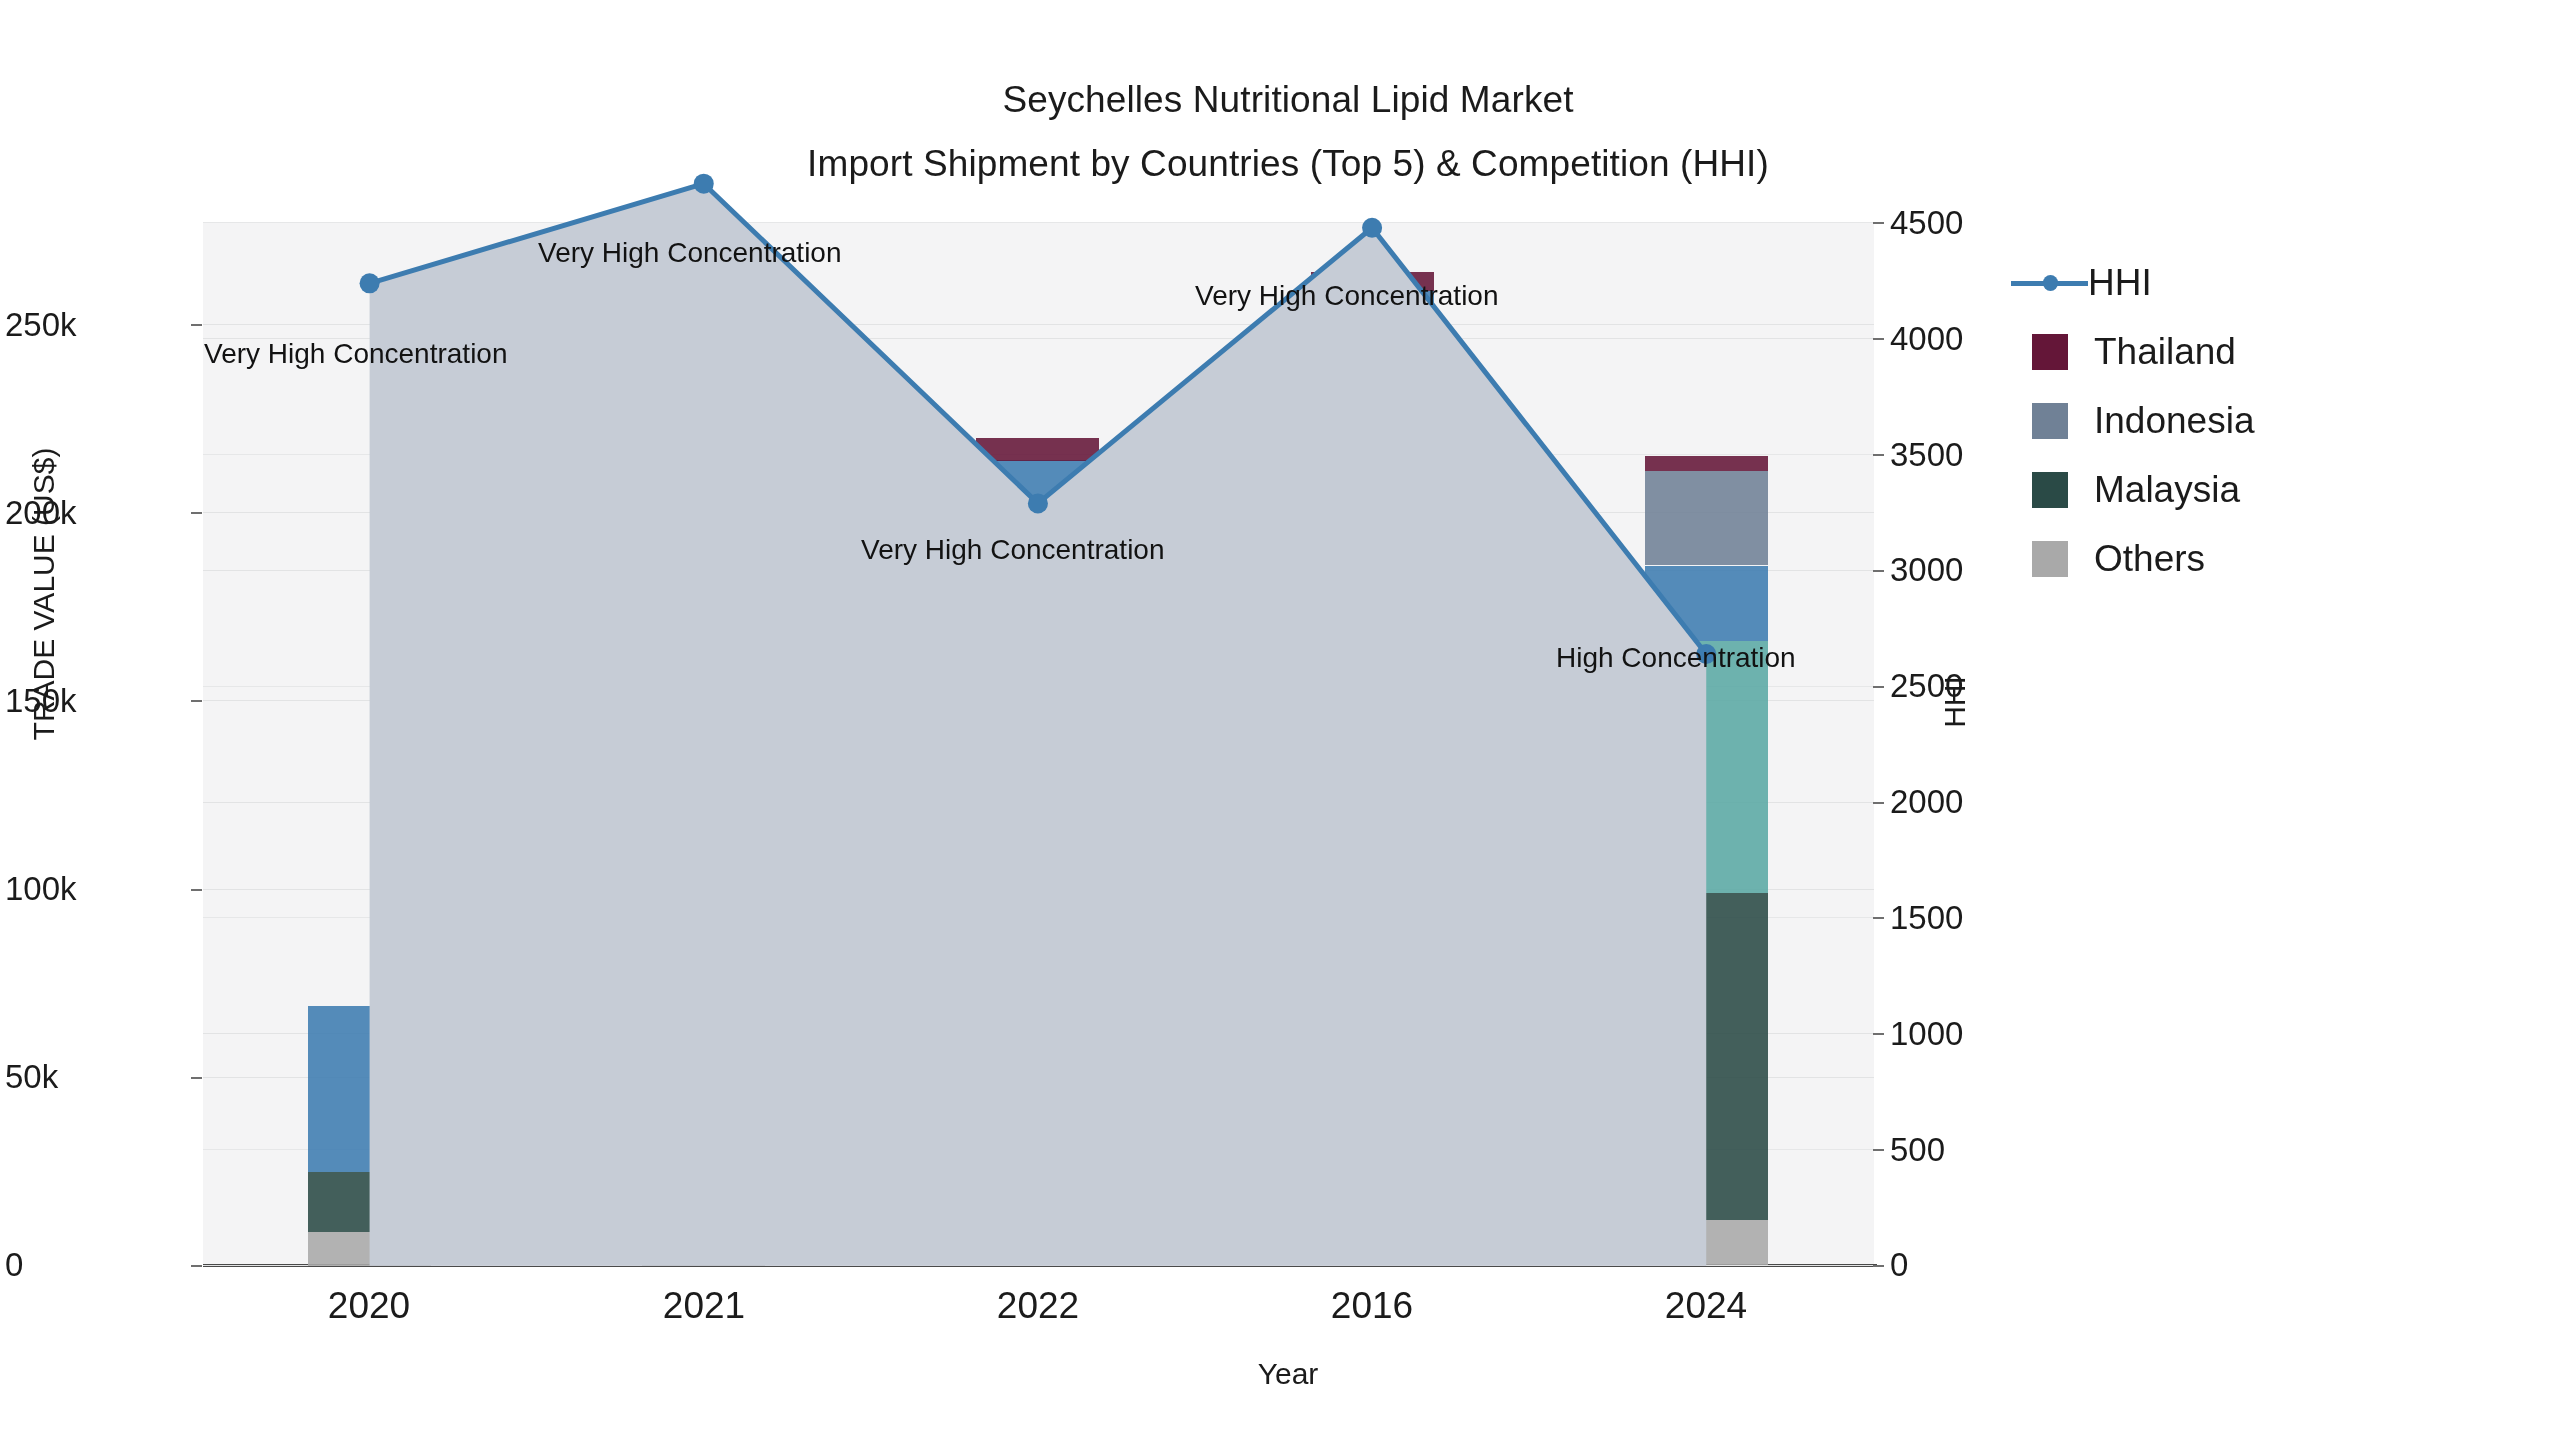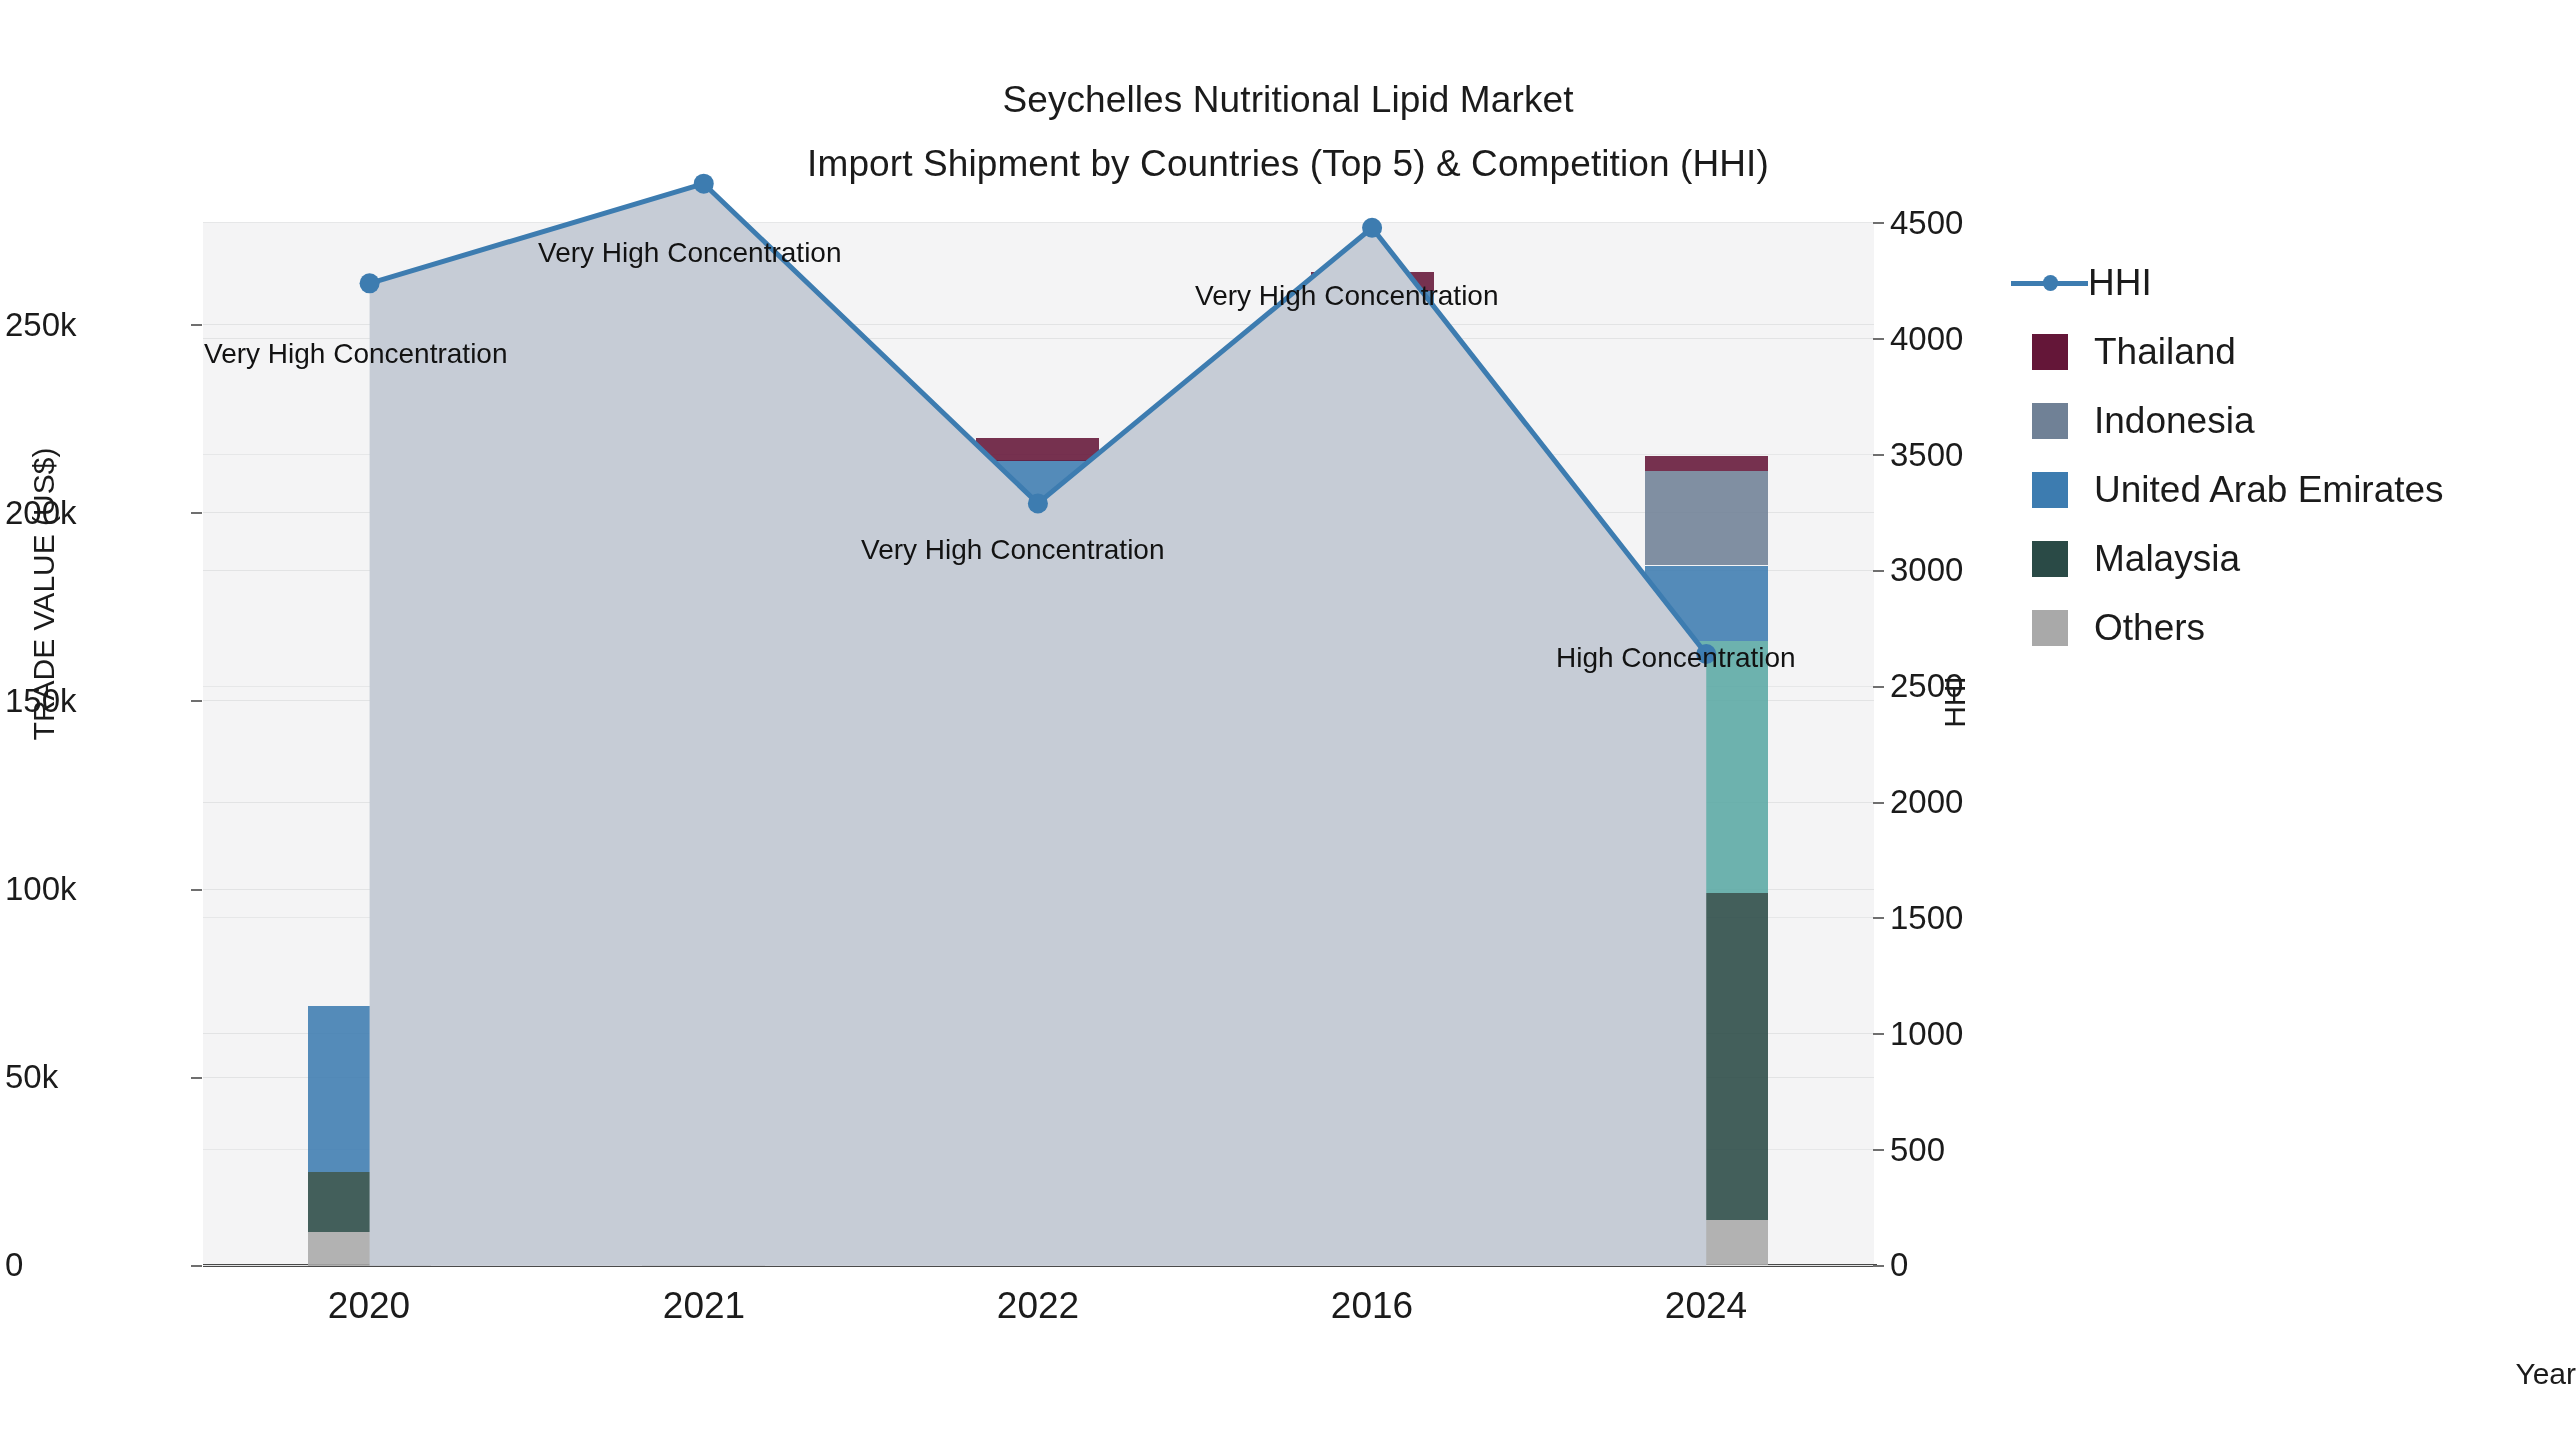--- a/index.html
+++ b/index.html
@@ -49,21 +49,21 @@
   }
   .tickmark-l{position:absolute;width:11.4px;height:2.1px;background:#6f6f6f;}
   .tickmark-r{position:absolute;width:11.4px;height:2.1px;background:#6f6f6f;}
 
   .xtick{
     position:absolute;top:1272px;width:286px;text-align:center;
     font-size:37px;color:#1b1b1b;line-height:43px;
   }
 
   .axis-title-x{
-    position:absolute;left:0;right:0;top:1345px;text-align:right;
+    position:absolute;left:0;right:0;top:1345px;text-align:center;
     font-size:30px;color:#1b1b1b;
   }
   .axis-title-y{
     position:absolute;left:-228px;top:565px;width:544px;text-align:center;
     font-size:30px;color:#1b1b1b;
     transform:rotate(-90deg);transform-origin:center center;
   }
   .axis-title-y2{
     position:absolute;left:1869px;top:673px;width:172px;text-align:center;
     font-size:30px;color:#1b1b1b;
@@ -242,24 +242,20 @@
       </div>
       <div class="legend-row">
         <span class="legend-swatch" style="background: rgb(100, 22, 56);"></span>
         <span class="legend-label">Thailand</span>
       </div>
       <div class="legend-row">
         <span class="legend-swatch" style="background: rgb(112, 129, 150);"></span>
         <span class="legend-label">Indonesia</span>
       </div>
       <div class="legend-row">
-        <span class="legend-swatch" style="background: rgb(61, 124, 176);"></span>
-        <span class="legend-label">United Arab Emirates</span>
-      </div>
-      <div class="legend-row">
         <span class="legend-swatch" style="background: rgb(42, 74, 70);"></span>
         <span class="legend-label">Malaysia</span>
       </div>
       <div class="legend-row">
         <span class="legend-swatch" style="background: rgb(169, 169, 169);"></span>
         <span class="legend-label">Others</span>
       </div>
     </div>
 
 </div>

